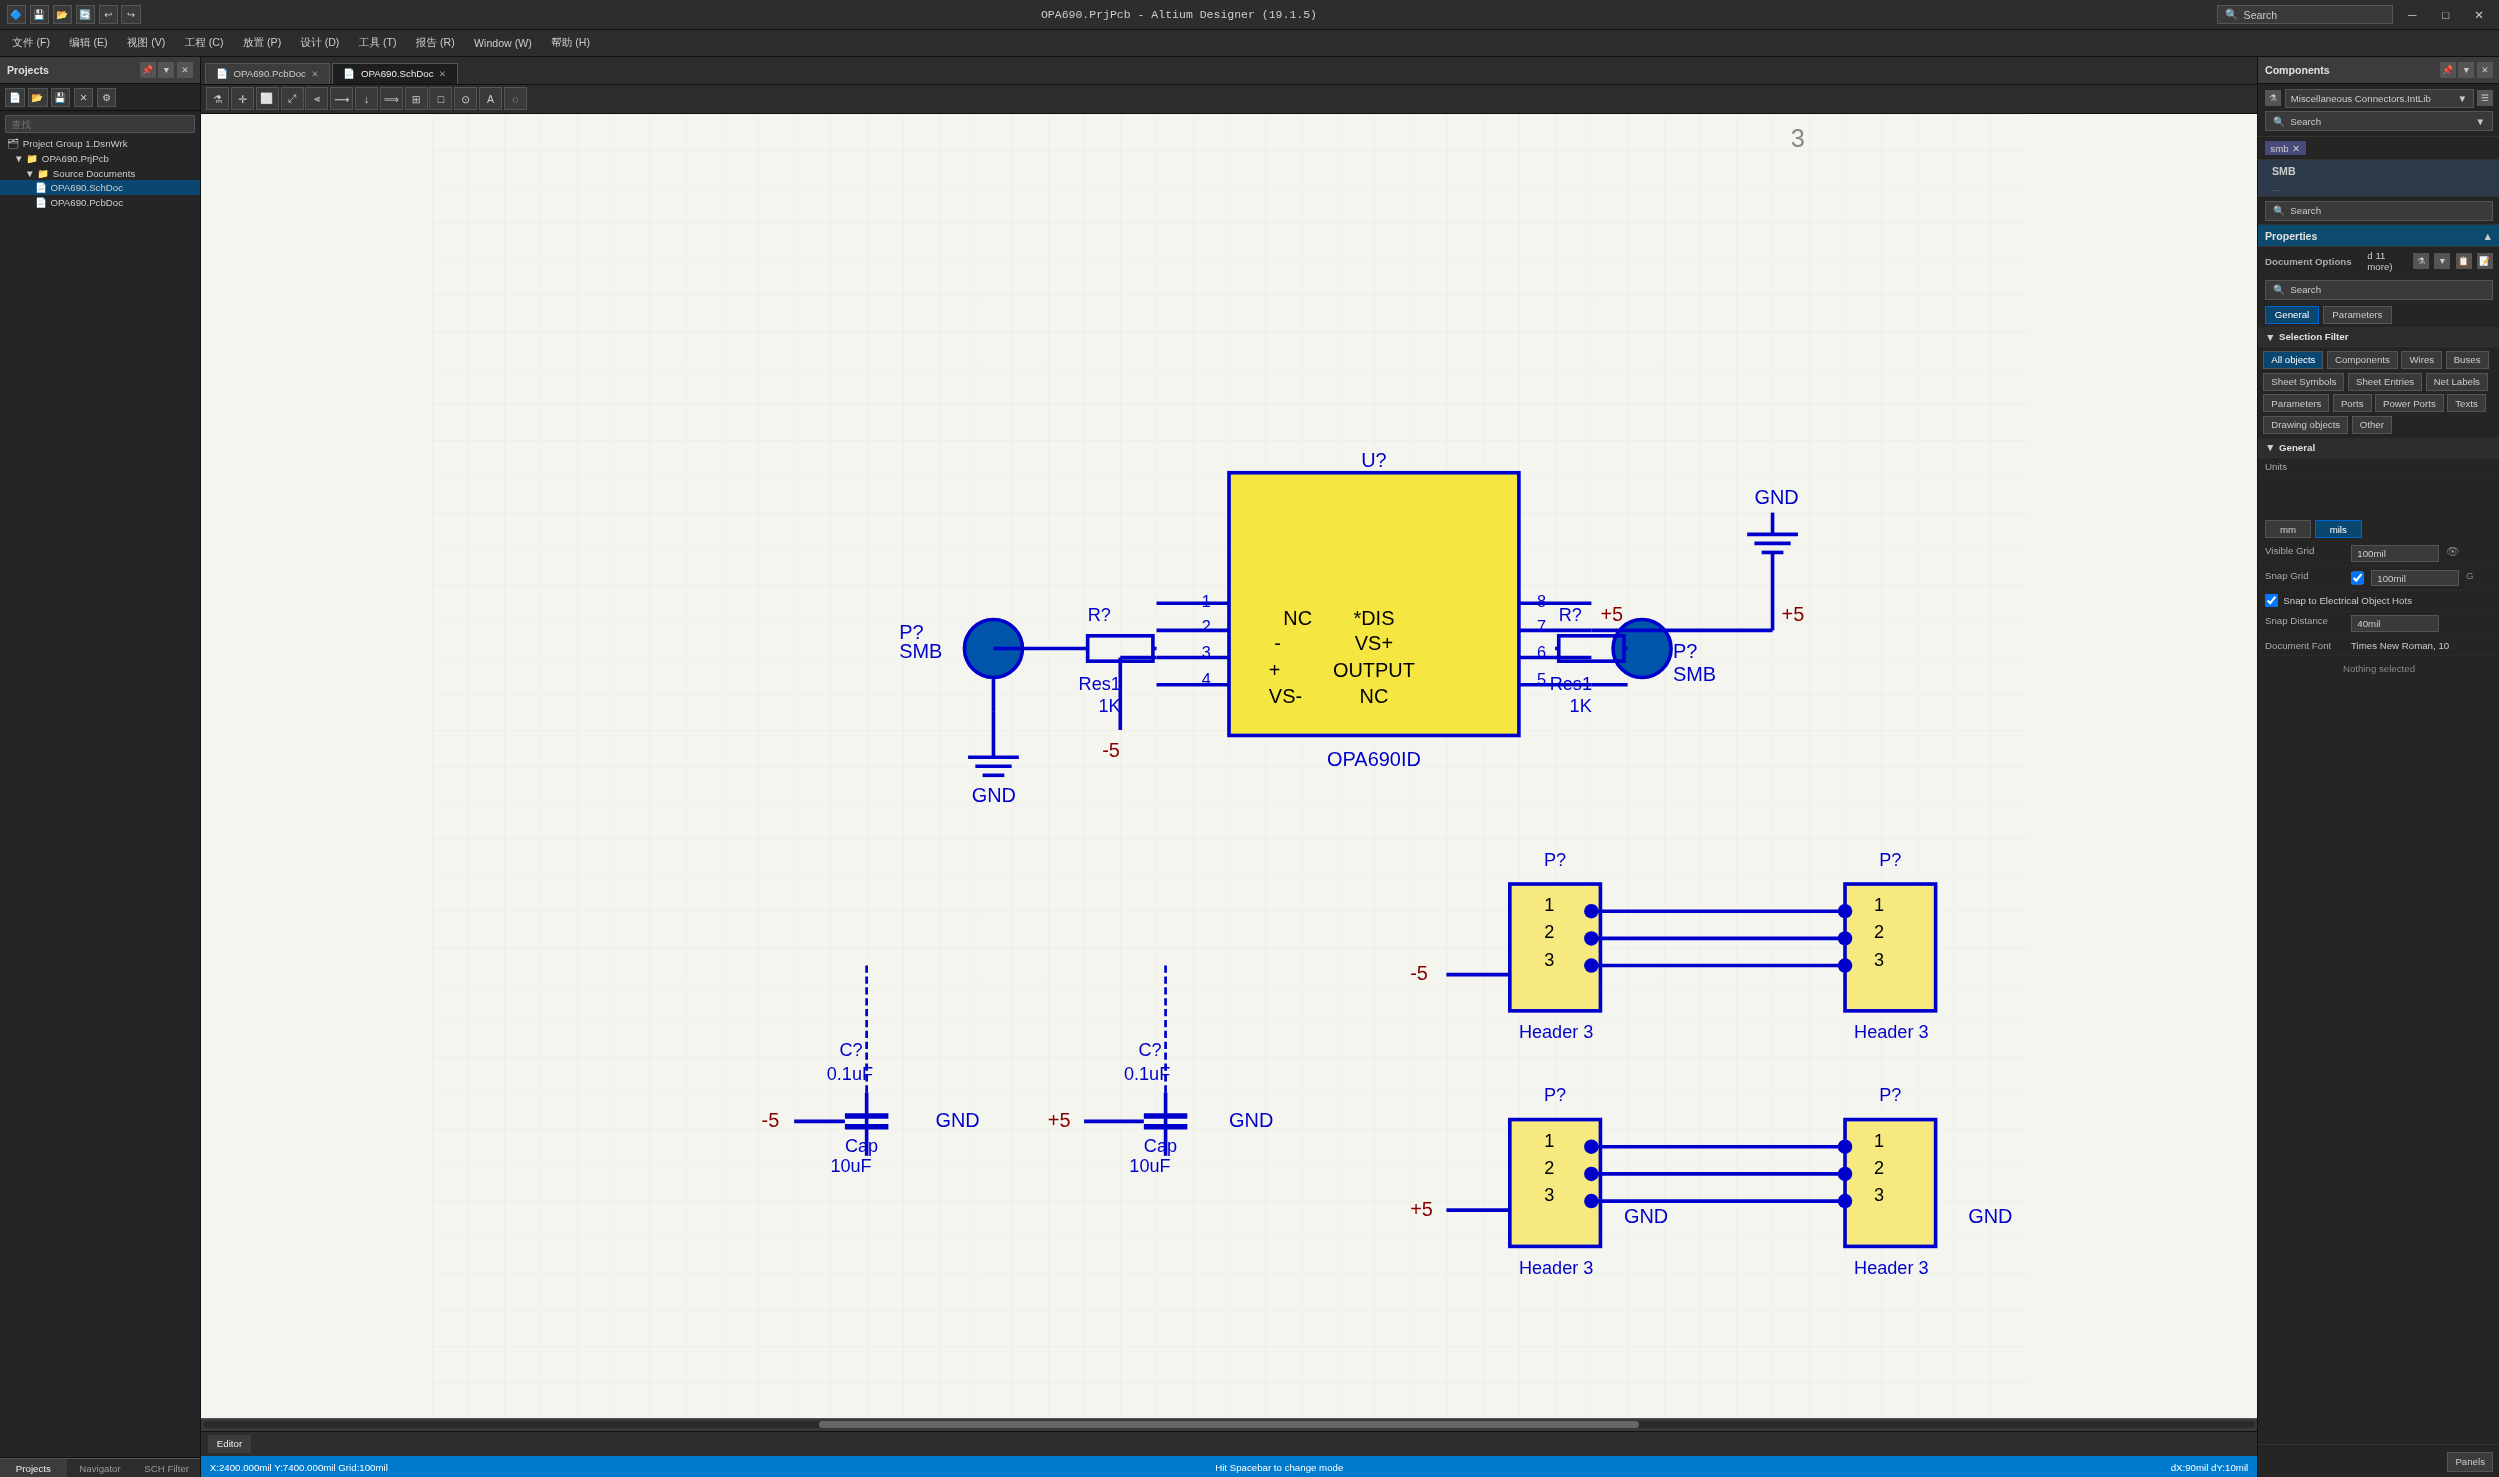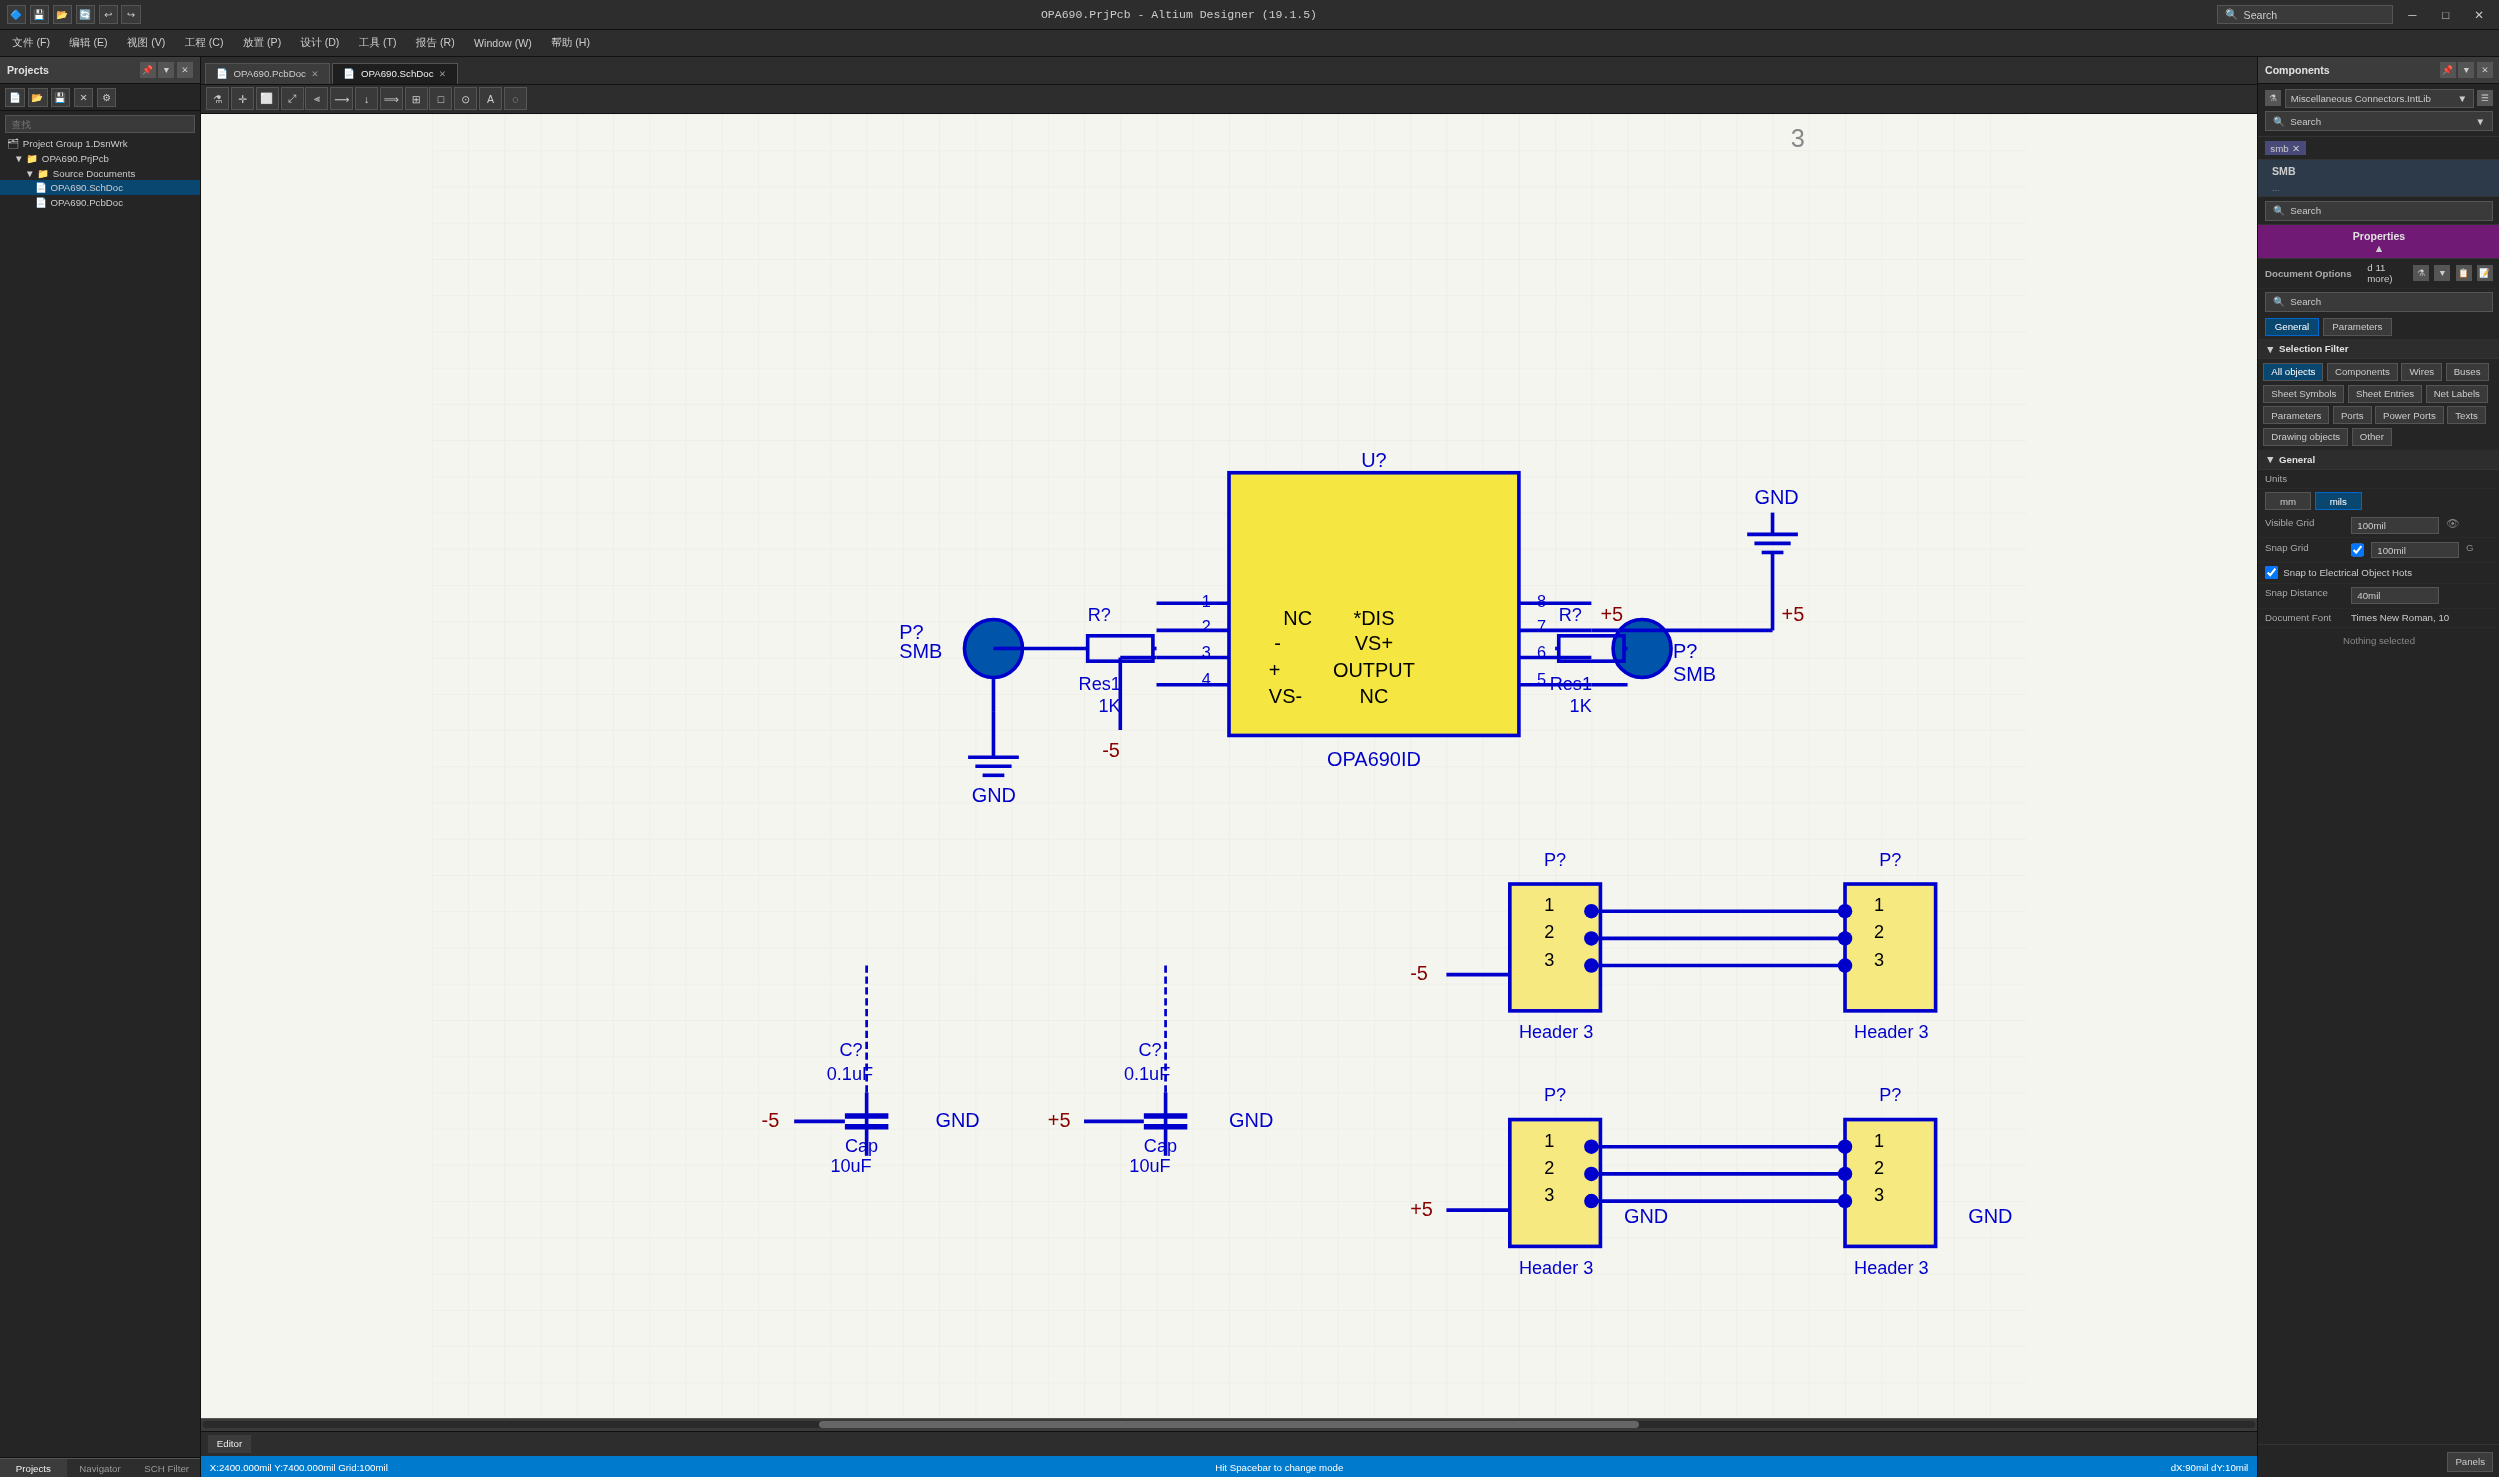--- a/index.html
+++ b/index.html
@@ -75,21 +75,21 @@
 
     .rp-section { padding: 5.3px 7px; border-bottom: 0.9px solid #333; flex-shrink: 0; }
     .rp-row { display: flex; align-items: center; gap: 3.5px; margin-bottom: 3.5px; }
     .rp-dropdown { flex: 1; background: #3a3a3a; border: 0.9px solid #555; color: #ccc; padding: 2.6px 5.3px; font-size: 9.7px; display: flex; align-items: center; justify-content: space-between; cursor: pointer; }
     .rp-search { width: 100%; background: #3a3a3a; border: 0.9px solid #555; color: #ccc; padding: 3.5px 7px; font-size: 9.7px; display: flex; align-items: center; gap: 5.3px; }
     .search-icon { color: #999; font-size: 9.7px; }
     .smb-tag { background: #4a4a7a; color: #ccc; padding: 1.8px 5.3px; font-size: 9.7px; display: inline-flex; align-items: center; gap: 3.5px; }
     .smb-result { padding: 3.5px 7px; color: #ccc; font-size: 10.6px; font-weight: bold; }
 
     
-    .rp-props-header { background: #701a75; padding: 4.4px 7px; display: flex; align-items: center; justify-content: space-between; border-bottom: 0.9px solid #333; flex-shrink: 0; flex-direction: column; }
+    .rp-props-header { background: #0c4a6e; padding: 4.4px 7px; display: flex; justify-content: space-between; border-bottom: 0.9px solid #333; flex-shrink: 0; }
     .rp-props-title { color: #e0e0e0; font-size: 10.6px; font-weight: bold; }
     .rp-props-row { display: flex; align-items: center; gap: 5.3px; padding: 3.5px 7px; border-bottom: 0.9px solid #2a2a2a; flex-shrink: 0; }
     .rp-props-key { color: #aaa; font-size: 9.7px; flex: 0 0 97px; font-weight: bold; }
     .rp-props-val { color: #ccc; font-size: 9.7px; flex: 1; }
     .rp-tabs { display: flex; padding: 3.5px 7px; gap: 3.5px; }
     .rp-tab { padding: 2.6px 8.8px; font-size: 9.7px; cursor: pointer; border: 0.9px solid #555; color: #ccc; background: #3a3a3a; }
     .rp-tab.active { background: #094771; color: #fff; border-color: #0066cc; }
 
     
     .sf-header { background: #2d2d2d; padding: 3.5px 7px; display: flex; align-items: center; gap: 3.5px; border-bottom: 0.9px solid #333; flex-shrink: 0; cursor: pointer; }
@@ -98,21 +98,21 @@
     .sf-btn.outline { background: #3a3a3a; color: #ccc; }
     .sf-grid { display: flex; flex-wrap: wrap; padding: 3.5px 5.3px; gap: 3.5px; }
 
     
     .gen-header { background: #2d2d2d; padding: 3.5px 7px; display: flex; align-items: center; gap: 3.5px; border-bottom: 0.9px solid #333; flex-shrink: 0; cursor: pointer; }
     .gen-title { color: #e0e0e0; font-size: 9.7px; font-weight: bold; }
     .gen-row { padding: 3.5px 7px; display: flex; align-items: center; gap: 7px; border-bottom: 0.9px solid #2a2a2a; flex-shrink: 0; }
     .gen-label { color: #aaa; font-size: 9.7px; flex: 0 0 79px; }
     .gen-val { color: #ccc; font-size: 9.7px; }
     .gen-units { display: flex; gap: 3.5px; padding: 3.5px 7px; }
-    .gen-unit-btn { padding: 2.6px 14px; font-size: 9.7px; cursor: pointer; border: 0.9px solid #555; background: #3a3a3a; color: #ccc; }
+    .gen-unit-btn { padding: 2.6px 14px; font-size: 9.7px; cursor: pointer; border: 0.9px solid #555; background: #3a3a3a; color: #ccc; margin-top: 40px; }
     .gen-unit-btn.active { background: #094771; color: #fff; border-color: #0066cc; }
     .gen-input-row { padding: 3.5px 7px; display: flex; gap: 7px; border-bottom: 0.9px solid #2a2a2a; flex-shrink: 0; }
     .gen-input { background: #3a3a3a; border: 0.9px solid #555; color: #ccc; padding: 1.8px 5.3px; font-size: 9.7px; width: 88px; }
     .gen-checkbox-row { padding: 3.5px 7px; display: flex; align-items: center; gap: 5.3px; border-bottom: 0.9px solid #2a2a2a; flex-shrink: 0; }
     .nothing-selected { padding: 7px; color: #888; font-size: 9.7px; text-align: center; }
   </style>
 </head>
 <body>
 
 <div id="titlebar">

